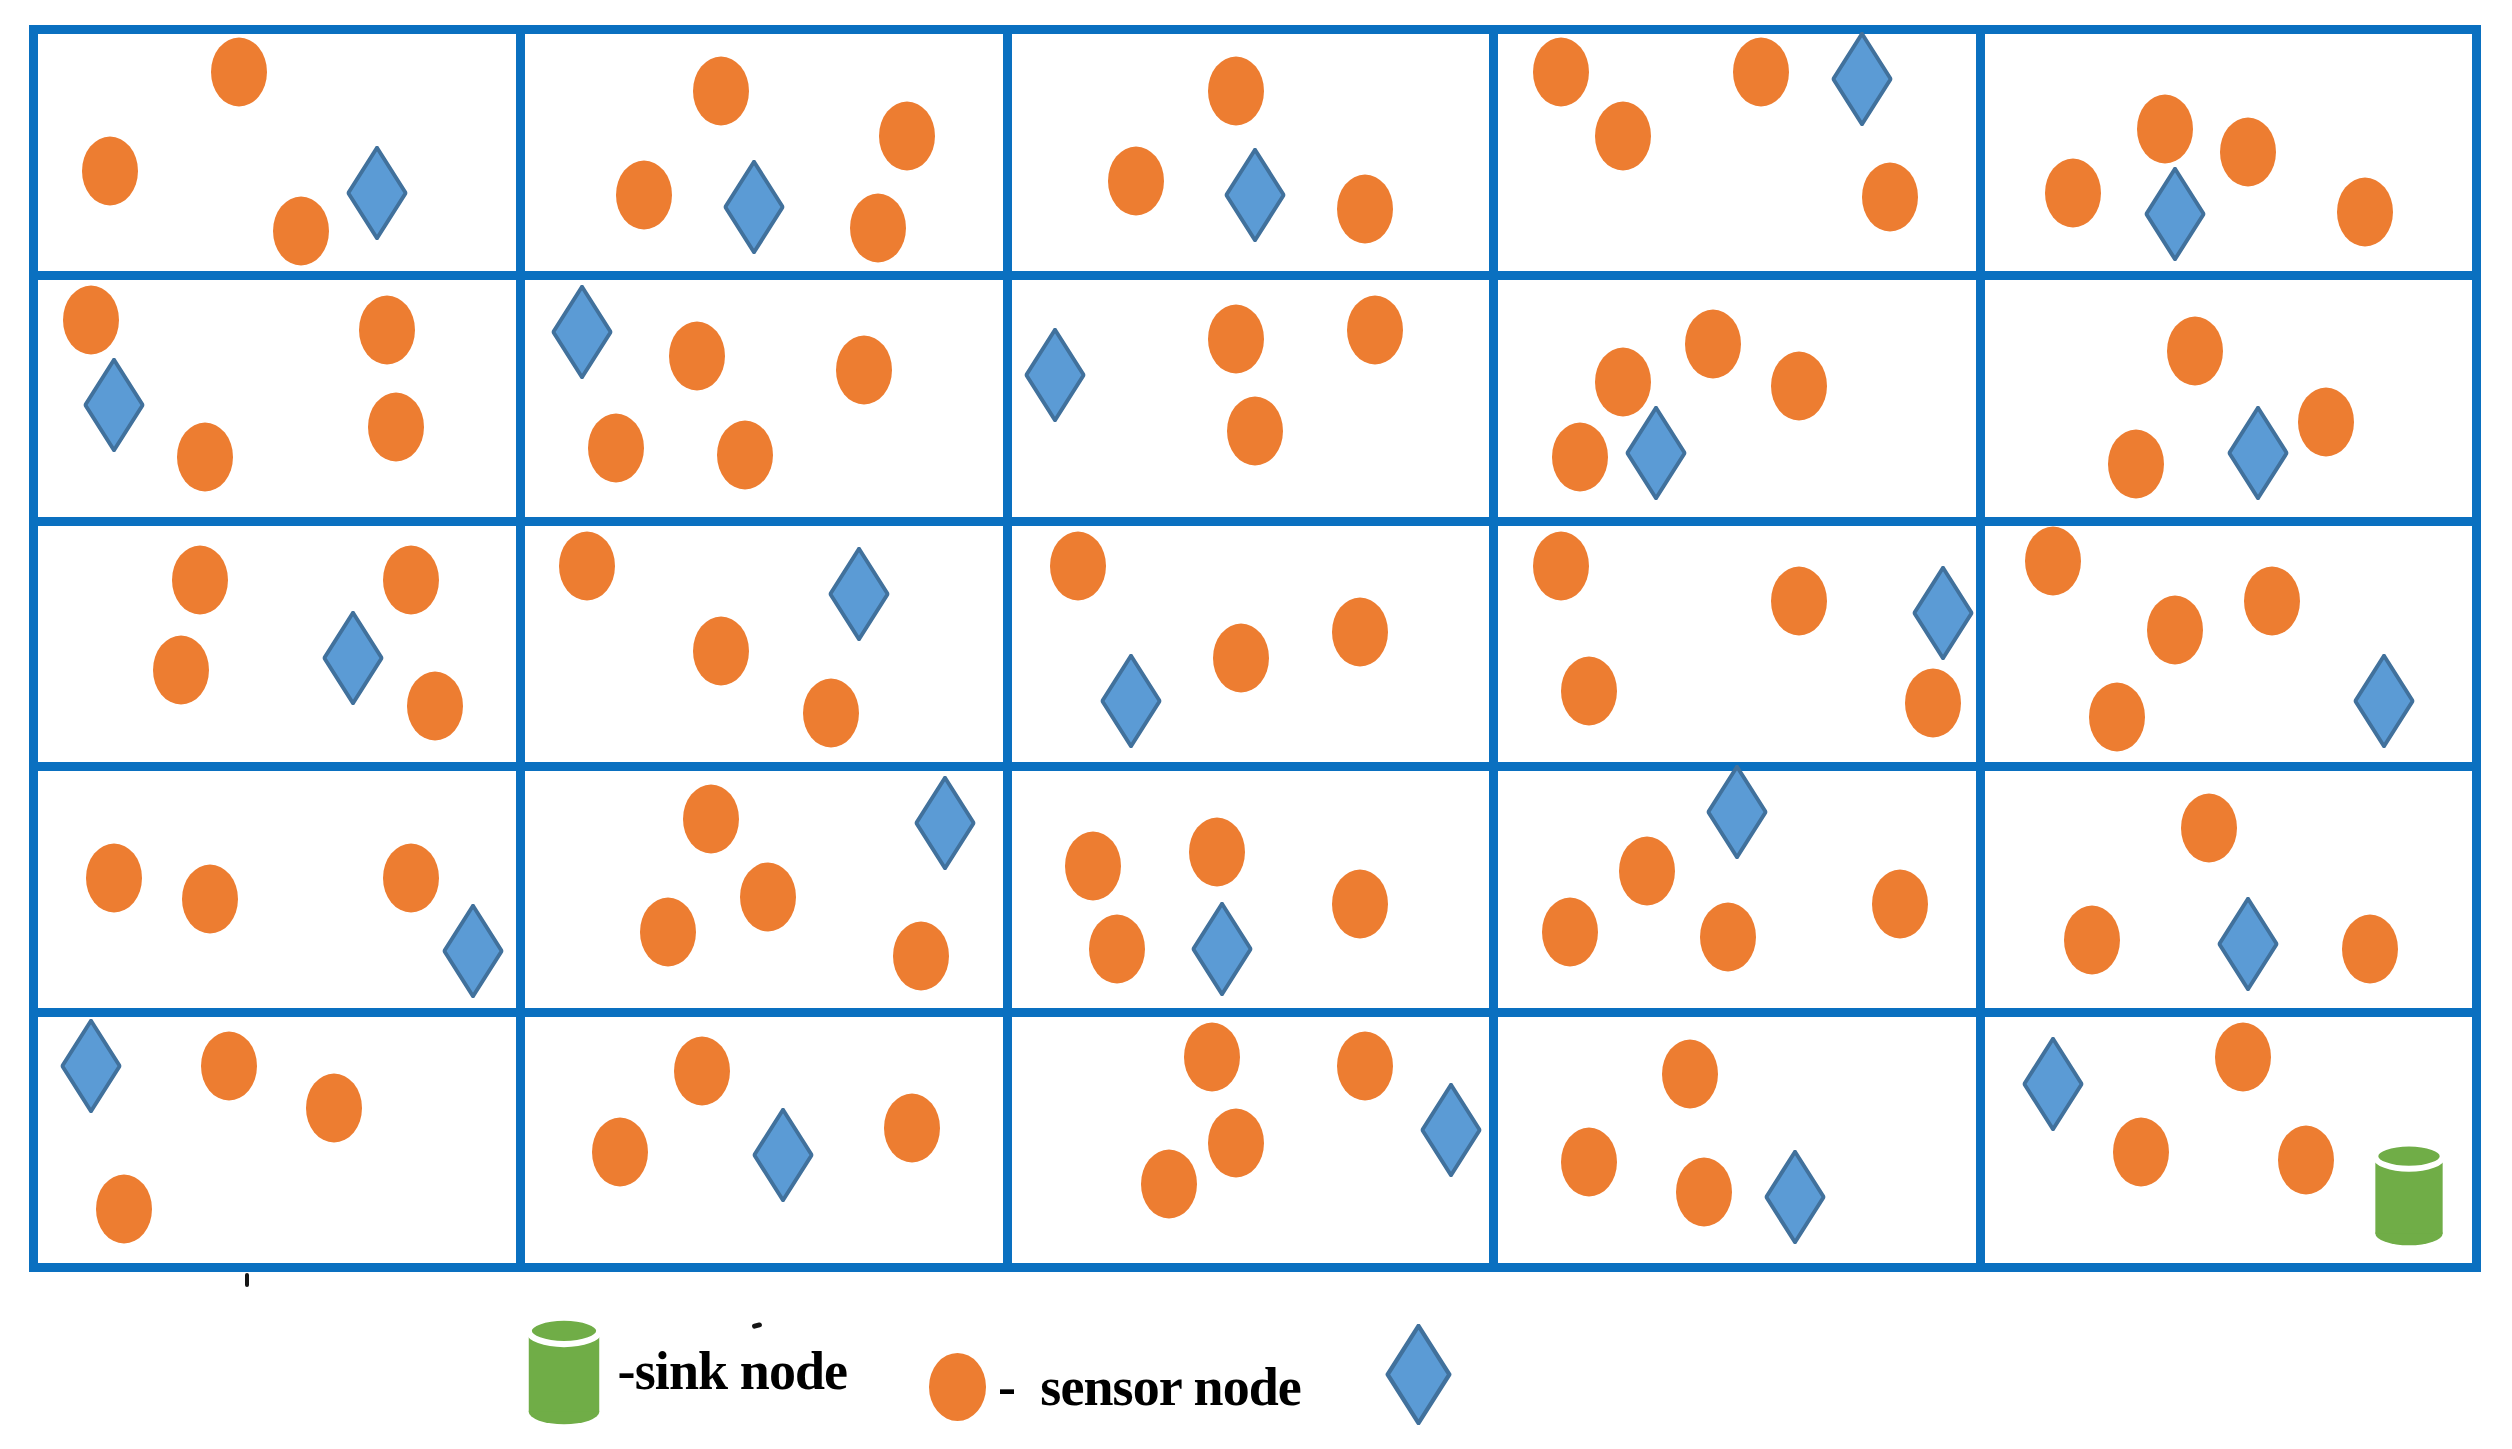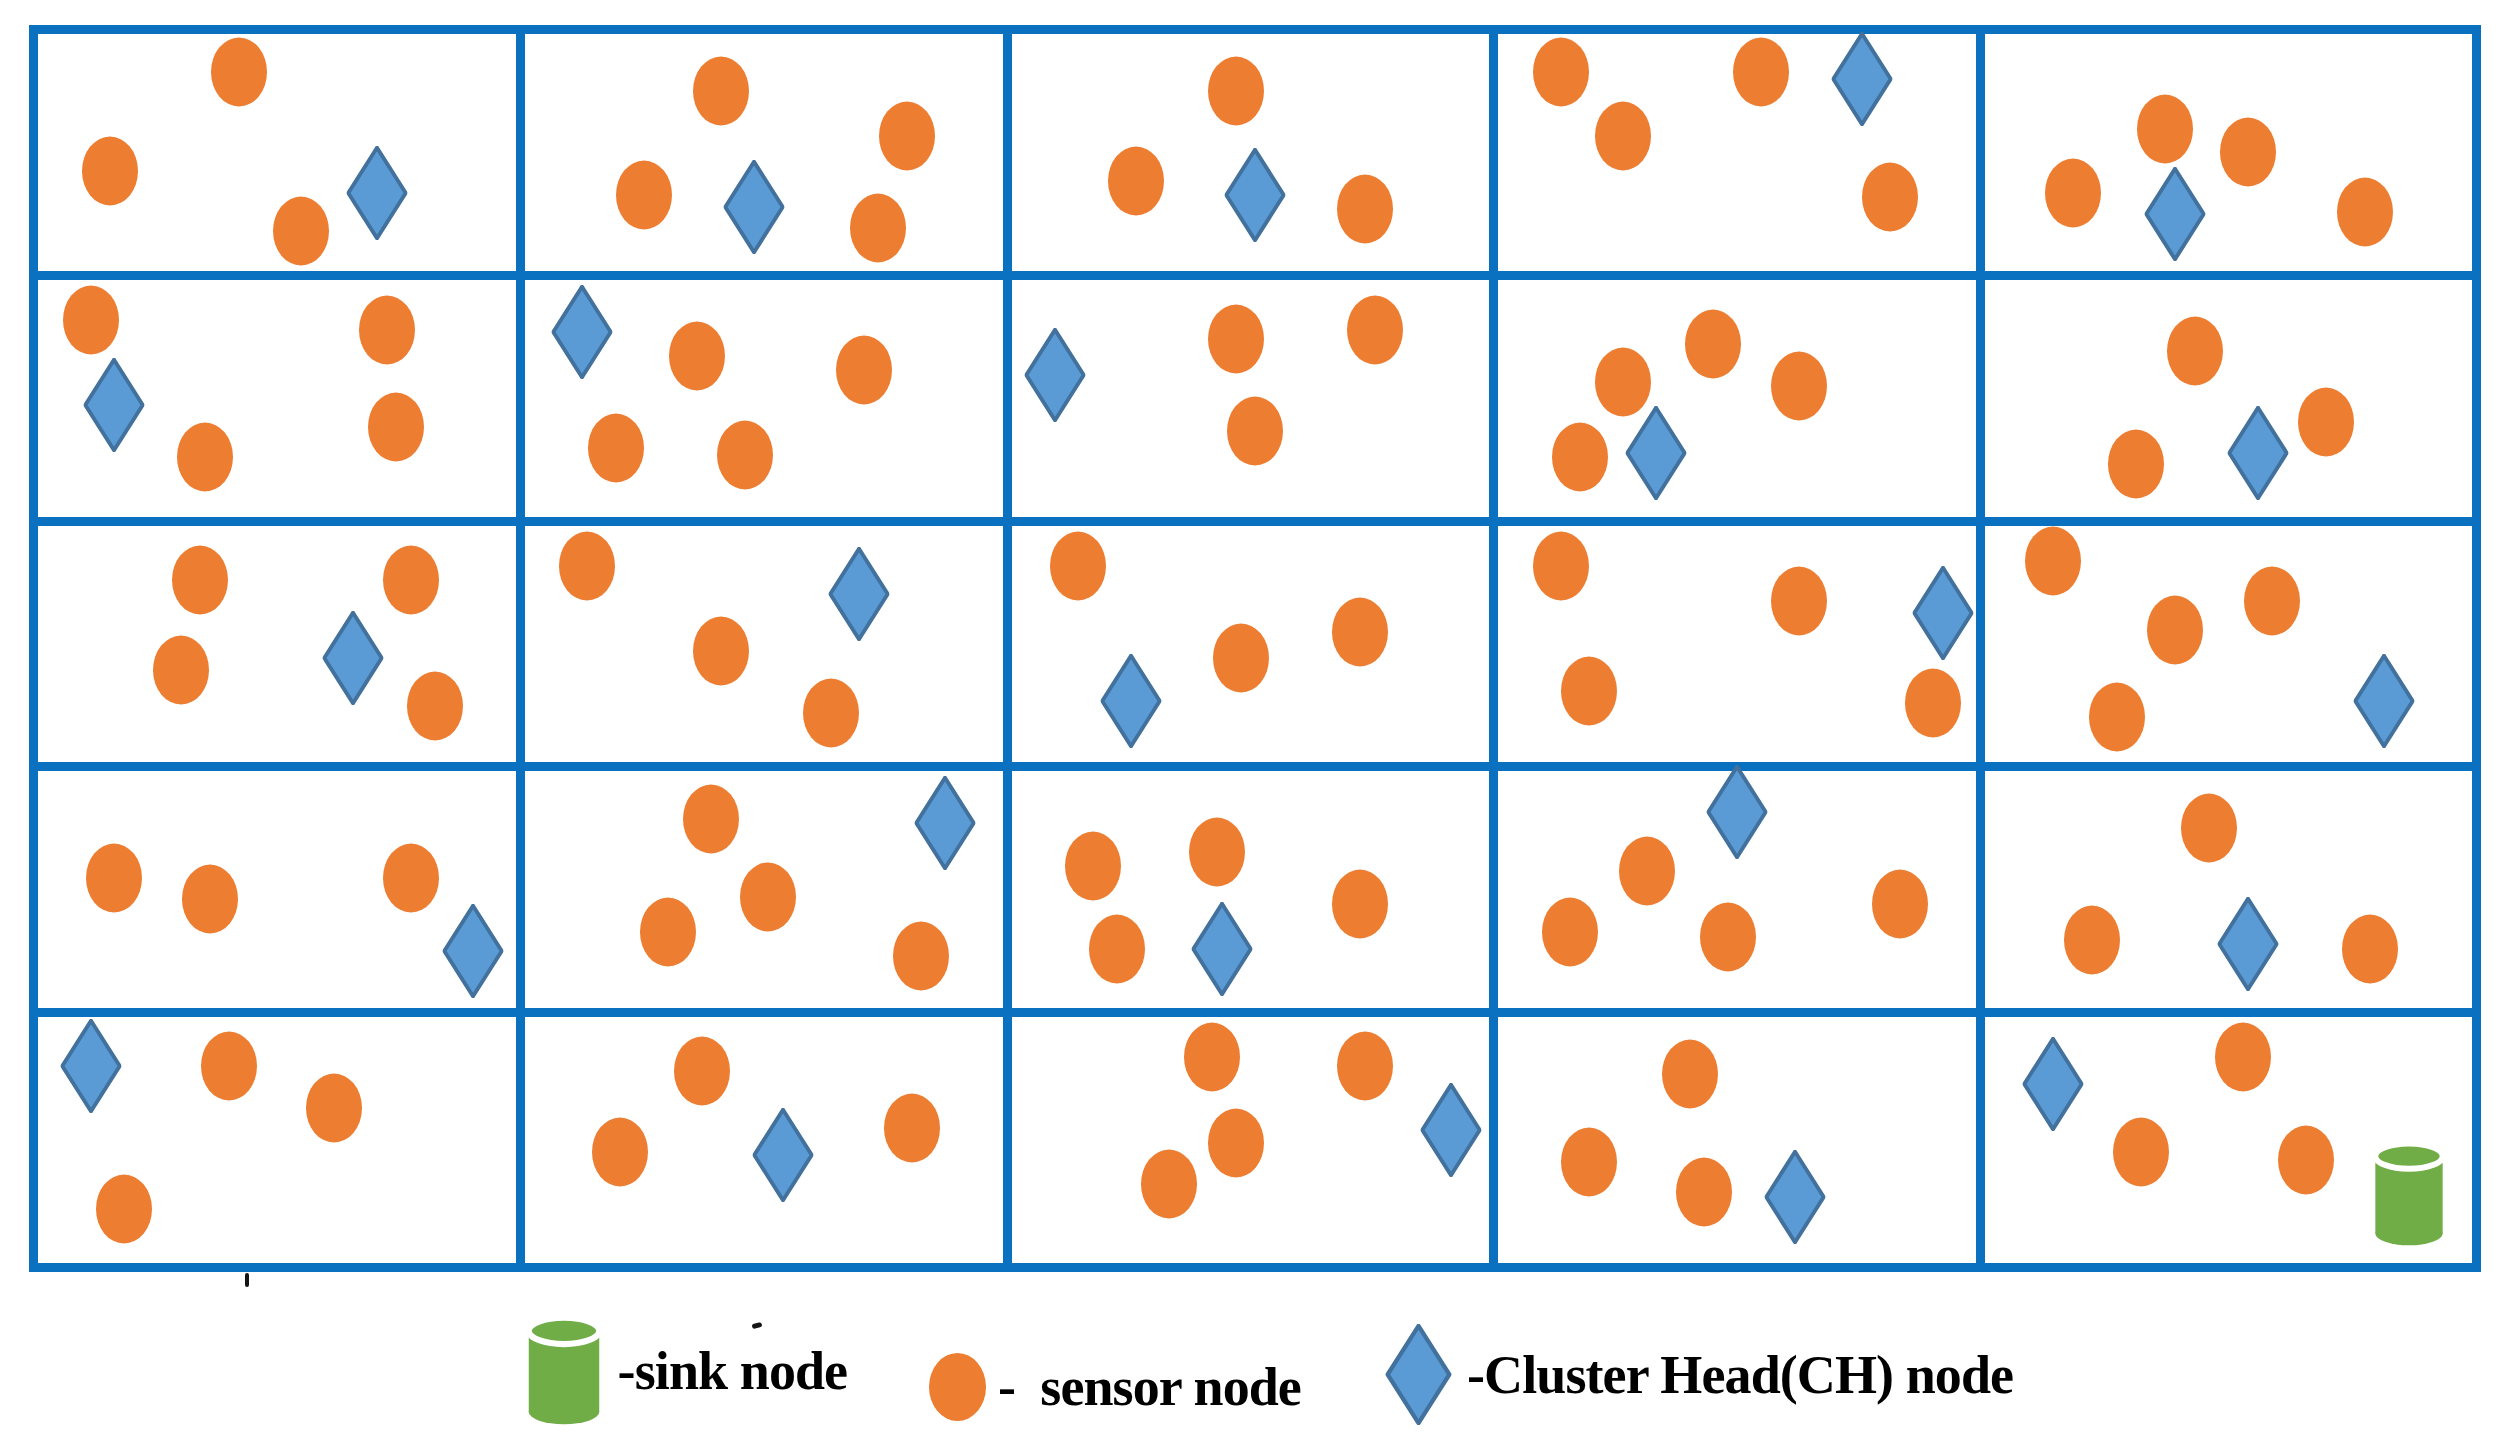--- a/index.html
+++ b/index.html
@@ -454,20 +454,19 @@
       <span class="legend-sensor-swatch"></span>
       <span class="legend-label">-  sensor node</span>
     </div>
 
     <div class="legend-item" style="left:1384px;top:1324px;gap:14px;">
       <span style="line-height:0;">
         <svg width="69" height="101" viewBox="0 0 70 108">
           <polygon points="35,2 68,54 35,106 2,54" style="fill:var(--ch-fill);stroke:var(--ch-stroke);stroke-width:4.5;stroke-linejoin:round"></polygon>
         </svg>
       </span>
-      <span class="legend-label">-Cluster Head(CH) node</span>
     </div>
   </div>
 
   <span class="stray stray-1"></span>
   <span class="stray stray-2"></span>
 </div>
 
 
 </body></html>

